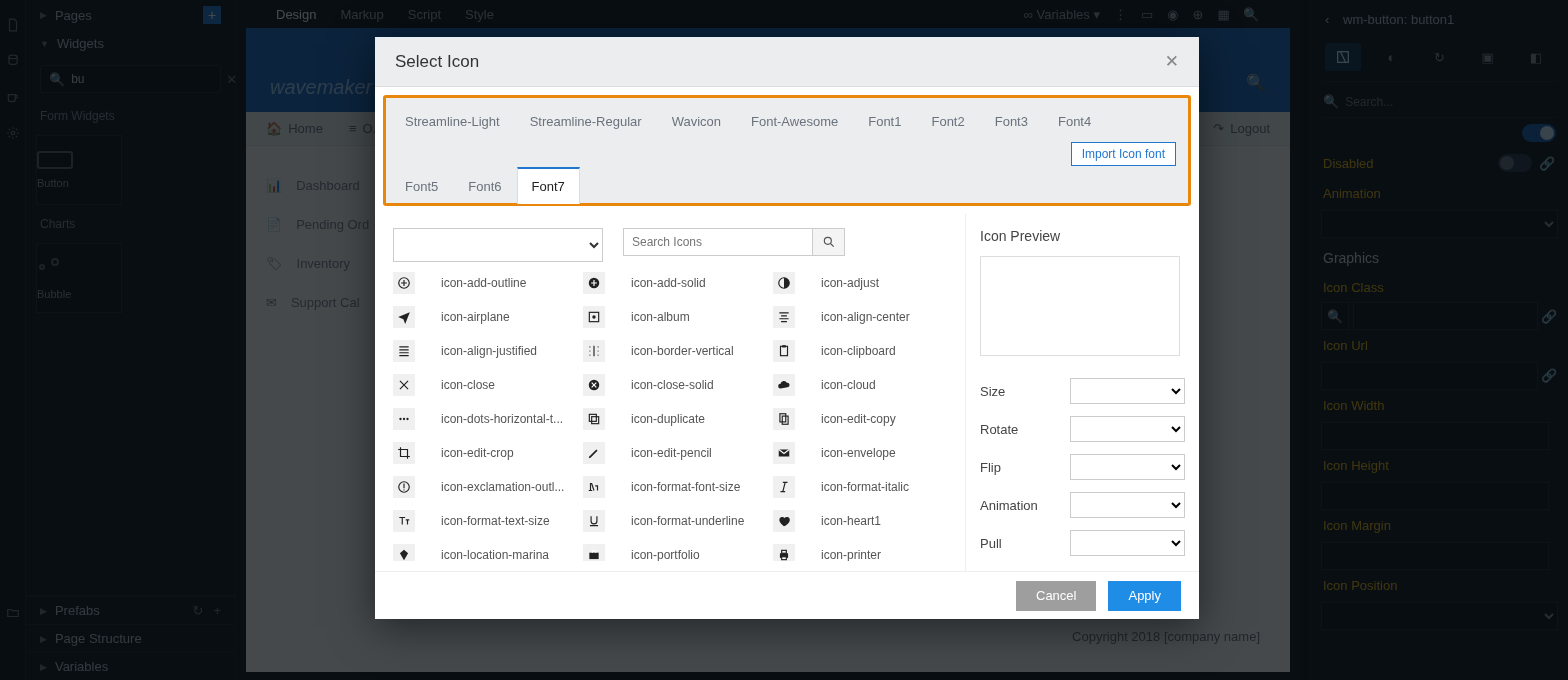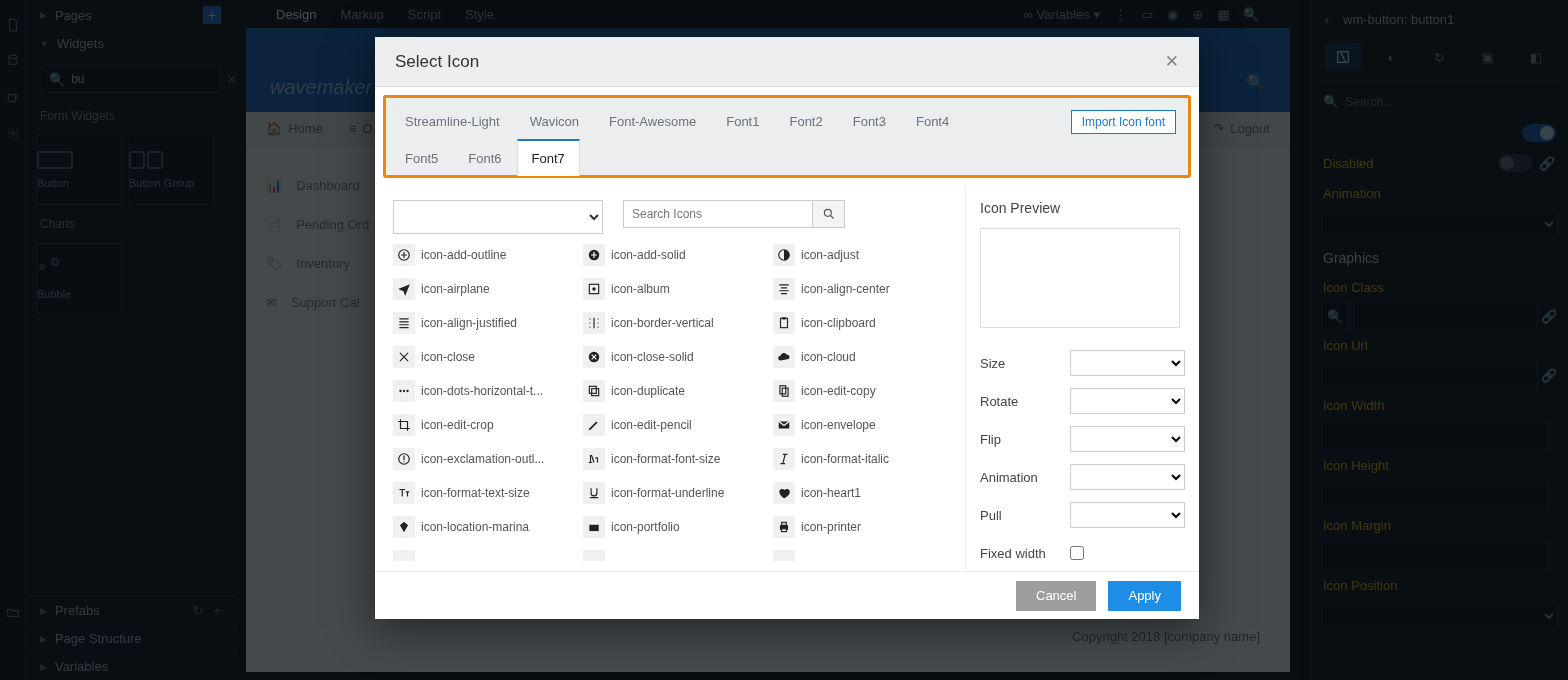--- a/index.html
+++ b/index.html
@@ -190,21 +190,21 @@
 }
 .search-btn {
   width: 32px; height: 28px; border: 1px solid #ccc; border-left: none;
   background: #f4f4f4; display: flex; align-items: center; justify-content: center;
 }
 .icon-grid-wrap { flex: 1; overflow-y: auto; position: relative; }
 .icon-grid {
   display: grid; grid-template-columns: repeat(3, 1fr);
   row-gap: 12px; column-gap: 8px;
 }
-.icon-item { display: flex; align-items: center; gap: 6px; font-size: 12px; color: #555; cursor: pointer; }
+.icon-item { display: flex; align-items: center; gap: 26px; font-size: 12px; color: #555; cursor: pointer; }
 .icon-box {
   width: 22px; height: 22px; background: #f0f0f0; display: flex;
   align-items: center; justify-content: center;
 }
 .icon-box svg { width: 14px; height: 14px; fill: #222; }
 .icon-label { white-space: nowrap; overflow: hidden; text-overflow: ellipsis; max-width: 132px; }
 
 
 .icon-grid-wrap::-webkit-scrollbar { width: 14px; }
 .icon-grid-wrap::-webkit-scrollbar-track { background: #eee; }
@@ -278,27 +278,20 @@
       <span style="margin-right:6px">🔍</span>
       <input value="bu" style="">
       <span class="filter-x">✕</span>
     </div>
     <div class="section-label">Form Widgets</div>
     <div class="widget-tiles">
       <div class="widget-tile">
         <div class="outline"></div>
         <span>Button</span>
       </div>
-      <div class="widget-tile">
-        <div style="display:flex; gap:2px">
-            <div class="outline" style="width:16px"></div>
-            <div class="outline" style="width:16px"></div>
-          </div>
-        <span>Button Group</span>
-      </div>
     </div>
     <div class="section-label">Charts</div>
     <div class="widget-tiles">
       <div class="widget-tile">
         <div style="width:28px;height:24px;position:relative">
           <span style="position:absolute;left:2px;top:8px;width:6px;height:6px;border:2px solid #5a6570;border-radius:50%"></span>
           <span style="position:absolute;left:14px;top:2px;width:8px;height:8px;border:2px solid #5a6570;border-radius:50%"></span>
         </div>
         <span>Bubble</span>
       </div>
@@ -438,20 +431,21 @@
 
 <div class="modal">
   <div class="modal-header">
     <span class="modal-title">Select Icon</span>
     <span class="modal-close">✕</span>
   </div>
 
   <div class="tabs-wrap">
     <div class="tabs-inner" id="tabs-inner">
         <span class="tab">Streamline-Light</span>
+        <span class="tab">Streamline-Regular</span>
         <span class="tab">Wavicon</span>
         <span class="tab">Font-Awesome</span>
         <span class="tab">Font1</span>
         <span class="tab">Font2</span>
         <span class="tab">Font3</span>
         <span class="tab">Font4</span>
         <span class="import-font">Import Icon font</span>
         <div style="flex-basis: 100%; height: 0px;"></div>
         <span class="tab">Font5</span>
         <span class="tab">Font6</span>

